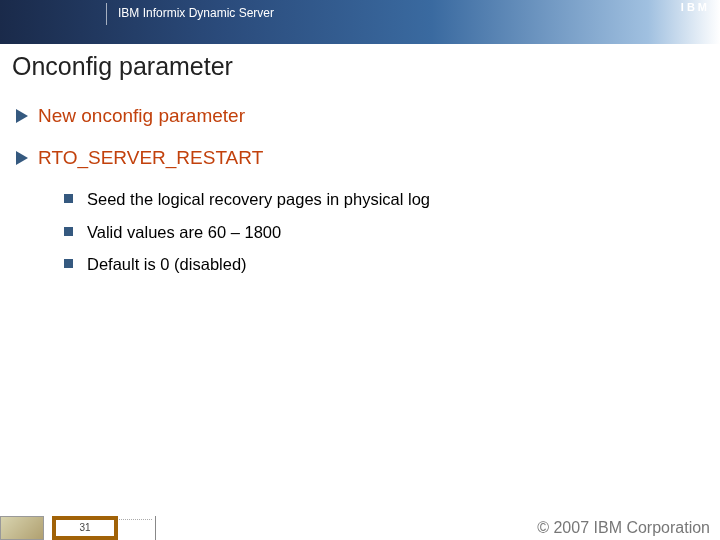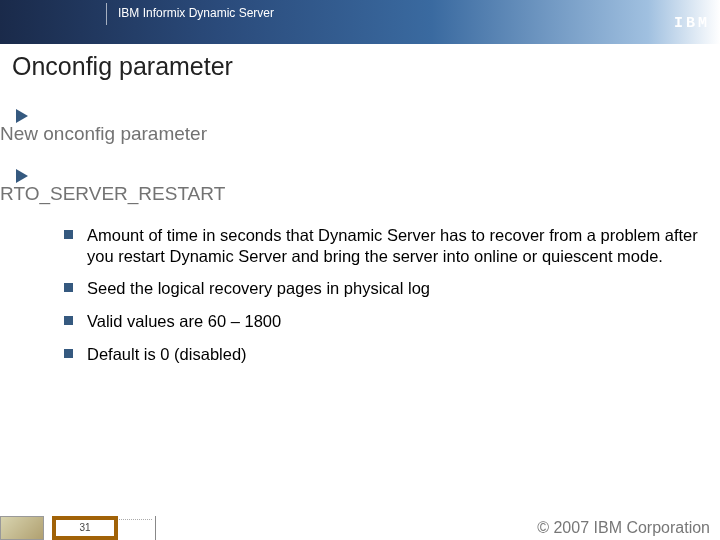--- a/index.html
+++ b/index.html
@@ -28,42 +28,41 @@
   .header .product {
     position: absolute;
     left: 118px;
     top: 6px;
     color: #fff;
     font-size: 12px;
   }
   .header .ibm-logo {
     position: absolute;
     right: 10px;
-    top: 15px;
-    font-family: Liberation Mono, monospace;
+    top: 1px;
+    font-family: Liberation Sans, sans-serif;
     font-weight: bold;
-    font-size: 15px;
+    font-size: 11px;
     letter-spacing: 3px;
     color: #fff;
   }
   .title {
     font-size: 25px;
     color: #222;
     margin: 8px 6px 0 12px;
   }
   .content {
     margin-top: 24px;
   }
   .level1 {
     display: flex;
     align-items: flex-start;
     margin: 0 0 20px 0;
     font-size: 19px;
-    color: #737373;
-    flex-direction: column;
+    color: #c2410c;
   }
   .level1 .arrow {
     width: 0;
     height: 0;
     border-top: 7px solid transparent;
     border-bottom: 7px solid transparent;
     border-left: 12px solid #35597f;
     margin: 4px 10px 0 16px;
     flex-shrink: 0;
   }
@@ -150,24 +149,20 @@
     <div class="arrow"></div>
     <div>New onconfig parameter</div>
   </div>
   <div class="level1">
     <div class="arrow"></div>
     <div>RTO_SERVER_RESTART</div>
   </div>
 
   <div class="level2">
     <div class="square"></div>
-    <div>Amount of time in seconds that Dynamic Server has to recover from a problem after you restart Dynamic Server and bring the server into online or quiescent mode.</div>
-  </div>
-  <div class="level2">
-    <div class="square"></div>
     <div>Seed the logical recovery pages in physical log</div>
   </div>
   <div class="level2">
     <div class="square"></div>
     <div>Valid values are 60 – 1800</div>
   </div>
   <div class="level2">
     <div class="square"></div>
     <div>Default is 0 (disabled)</div>
   </div>

